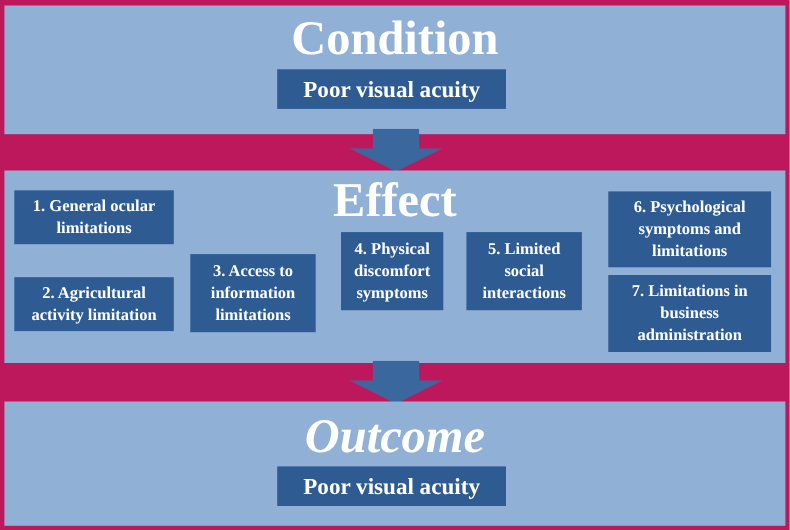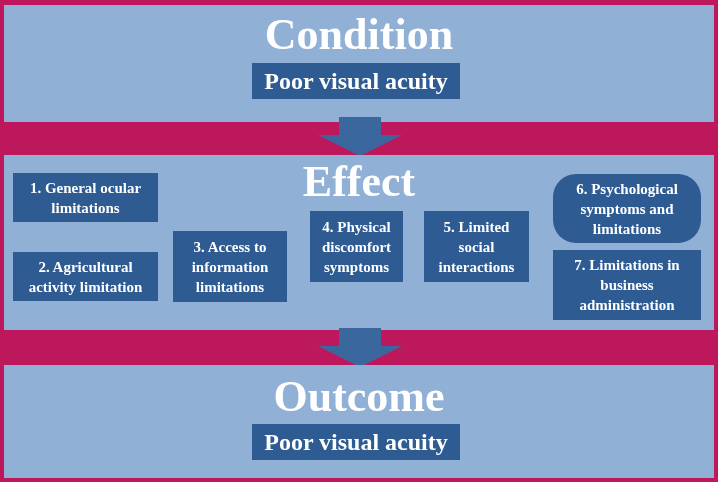--- a/index.html
+++ b/index.html
@@ -34,32 +34,32 @@
     text-align: center;
     color: #ffffff;
     font-weight: bold;
     font-size: 44px;
     line-height: 50px;
     letter-spacing: 0px;
     white-space: nowrap;
   }
   #heading-condition { top: 10px; }
   #heading-effect    { top: 157px; }
-  #heading-outcome   { top: 372px; }
+  #heading-outcome   { top: 372px; font-style: italic; }
 
   
   .acuity-box {
     position: absolute;
     left: 252px;
     width: 208px;
     height: 36px;
     background: #2E5B92;
     color: #ffffff;
     font-weight: bold;
-    font-size: 24px;
+    font-size: 21px;
     display: flex;
     align-items: center;
     justify-content: center;
     text-align: center;
     box-sizing: border-box;
   }
   #acuity-condition { top: 63px; }
   #acuity-outcome   { top: 424px; }
 
   
@@ -75,21 +75,21 @@
     justify-content: center;
     text-align: center;
     box-sizing: border-box;
     padding: 2px 6px;
   }
   #effect-box-1 { left: 13px;  top: 173px; width: 145px; height: 49px; }
   #effect-box-2 { left: 13px;  top: 252px; width: 145px; height: 49px; }
   #effect-box-3 { left: 173px; top: 211px; width: 114px; height: 71px; margin-top: 20px; }
   #effect-box-4 { left: 310px; top: 211px; width: 93px;  height: 71px; }
   #effect-box-5 { left: 424px; top: 211px; width: 105px; height: 71px; }
-  #effect-box-6 { left: 553px; top: 174px; width: 148px; height: 69px; border-radius: 23px; }
+  #effect-box-6 { left: 553px; top: 174px; width: 148px; height: 69px; }
   #effect-box-7 { left: 553px; top: 250px; width: 148px; height: 70px; }
 
   
   .arrow {
     position: absolute;
     width: 90px;
     height: 40px;
   }
   #arrow-condition-effect { left: 315px; top: 117px; }
   #arrow-effect-outcome   { left: 315px; top: 328px; }

